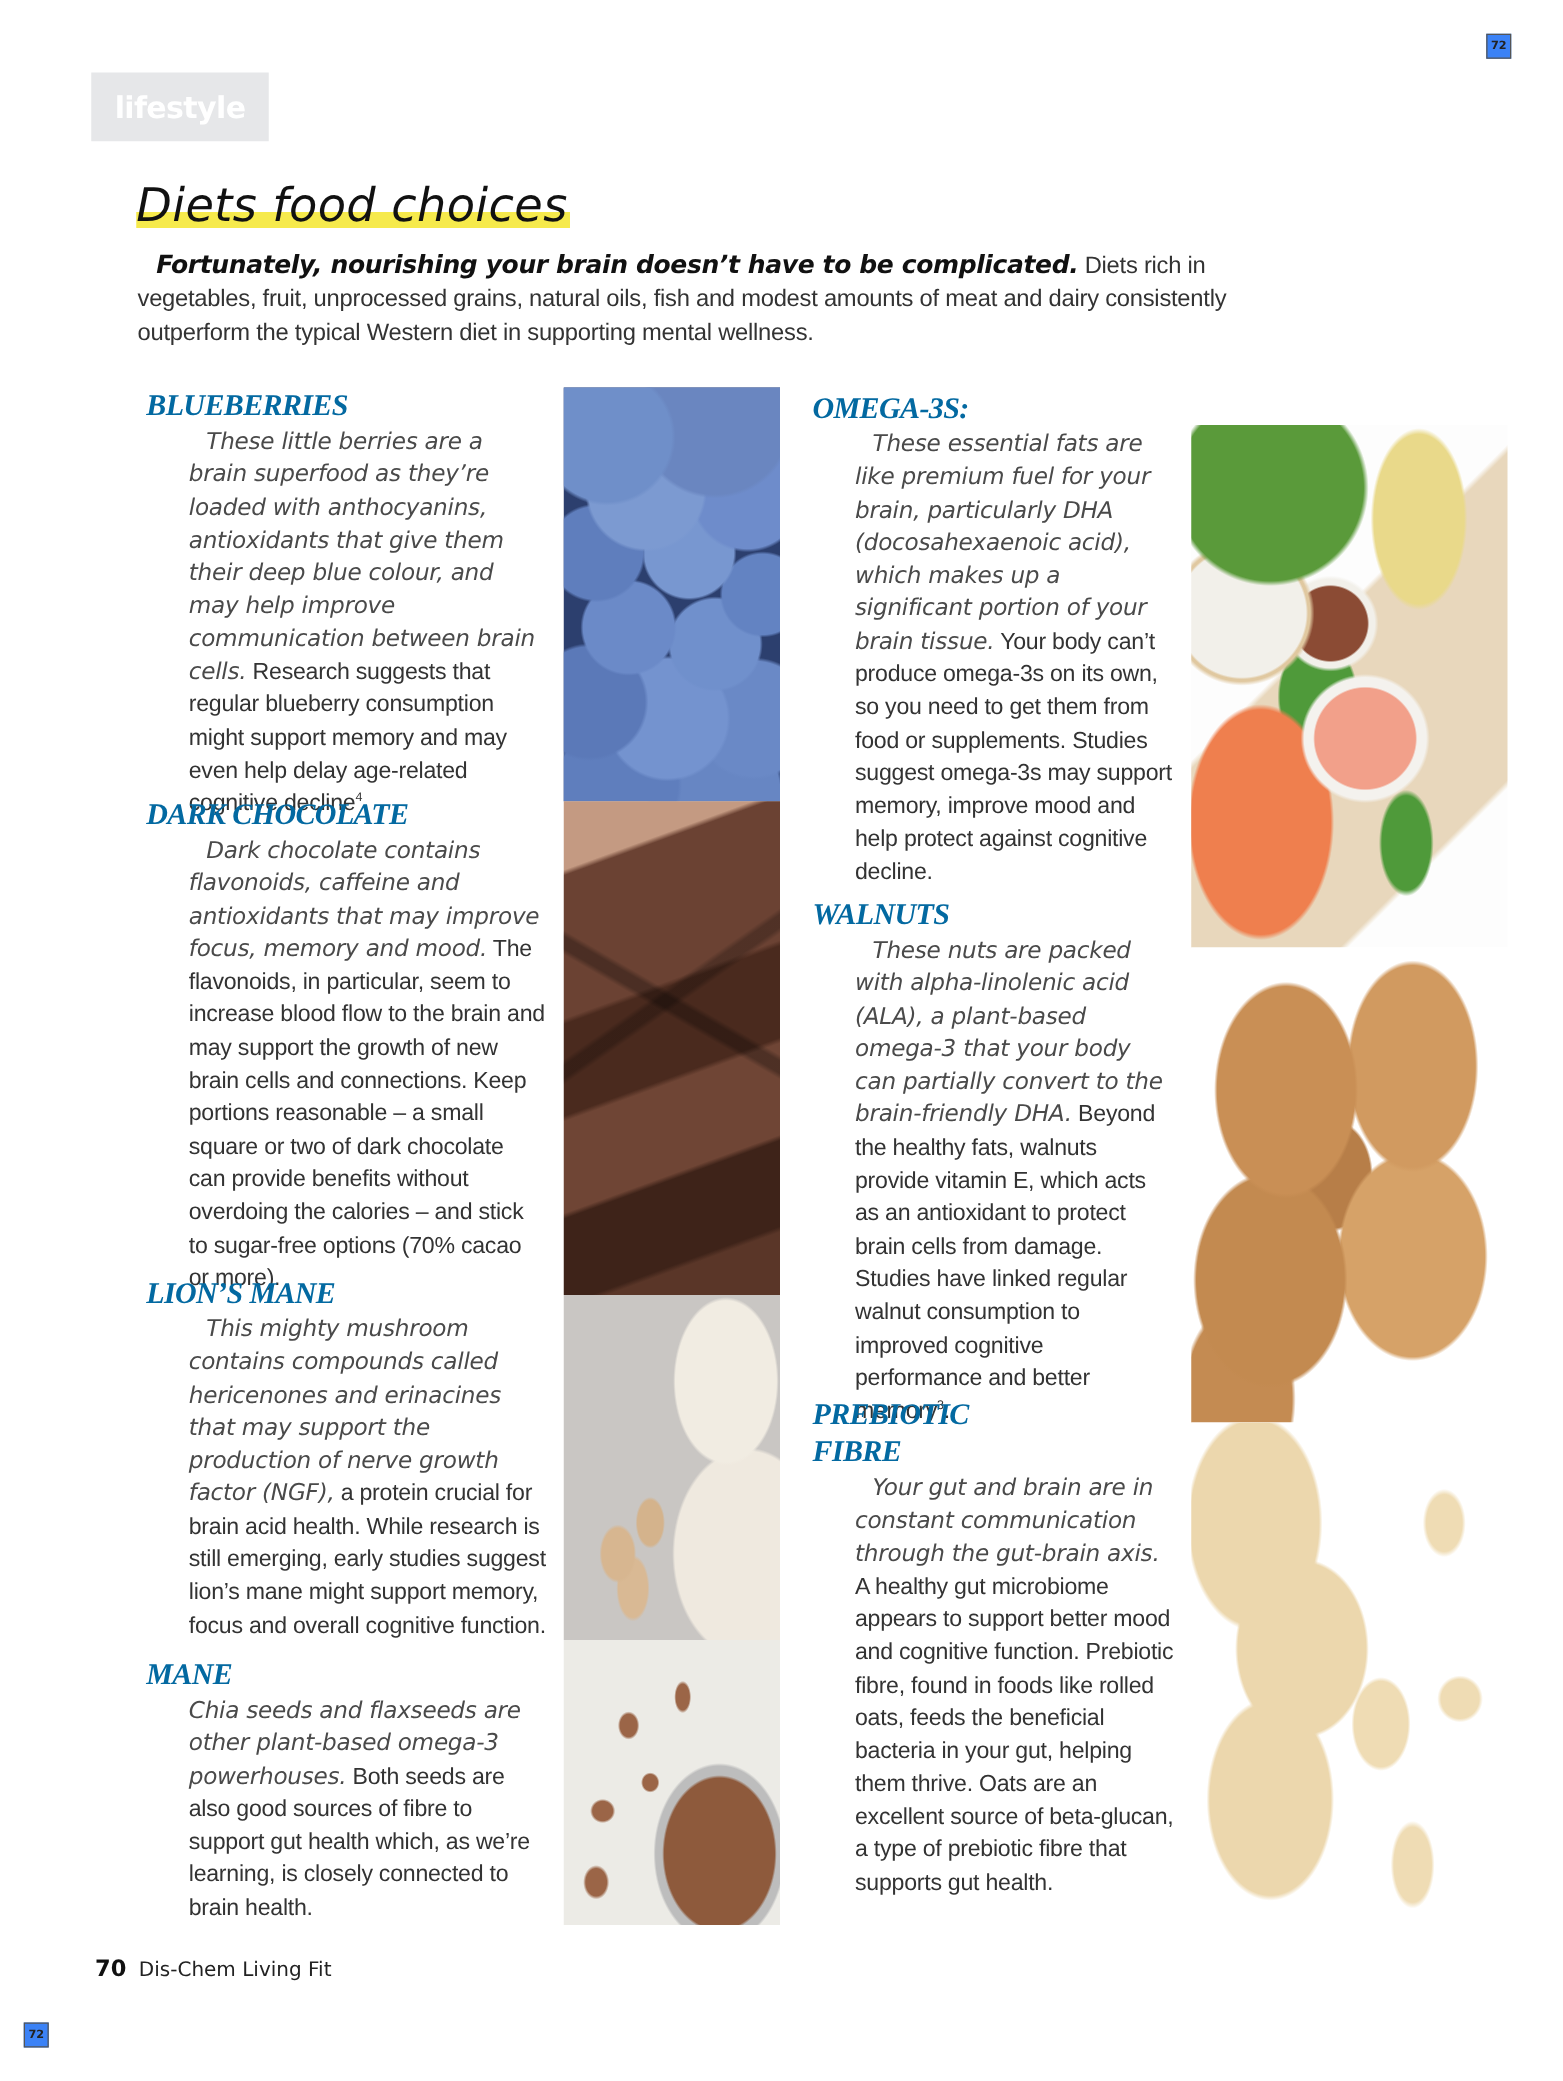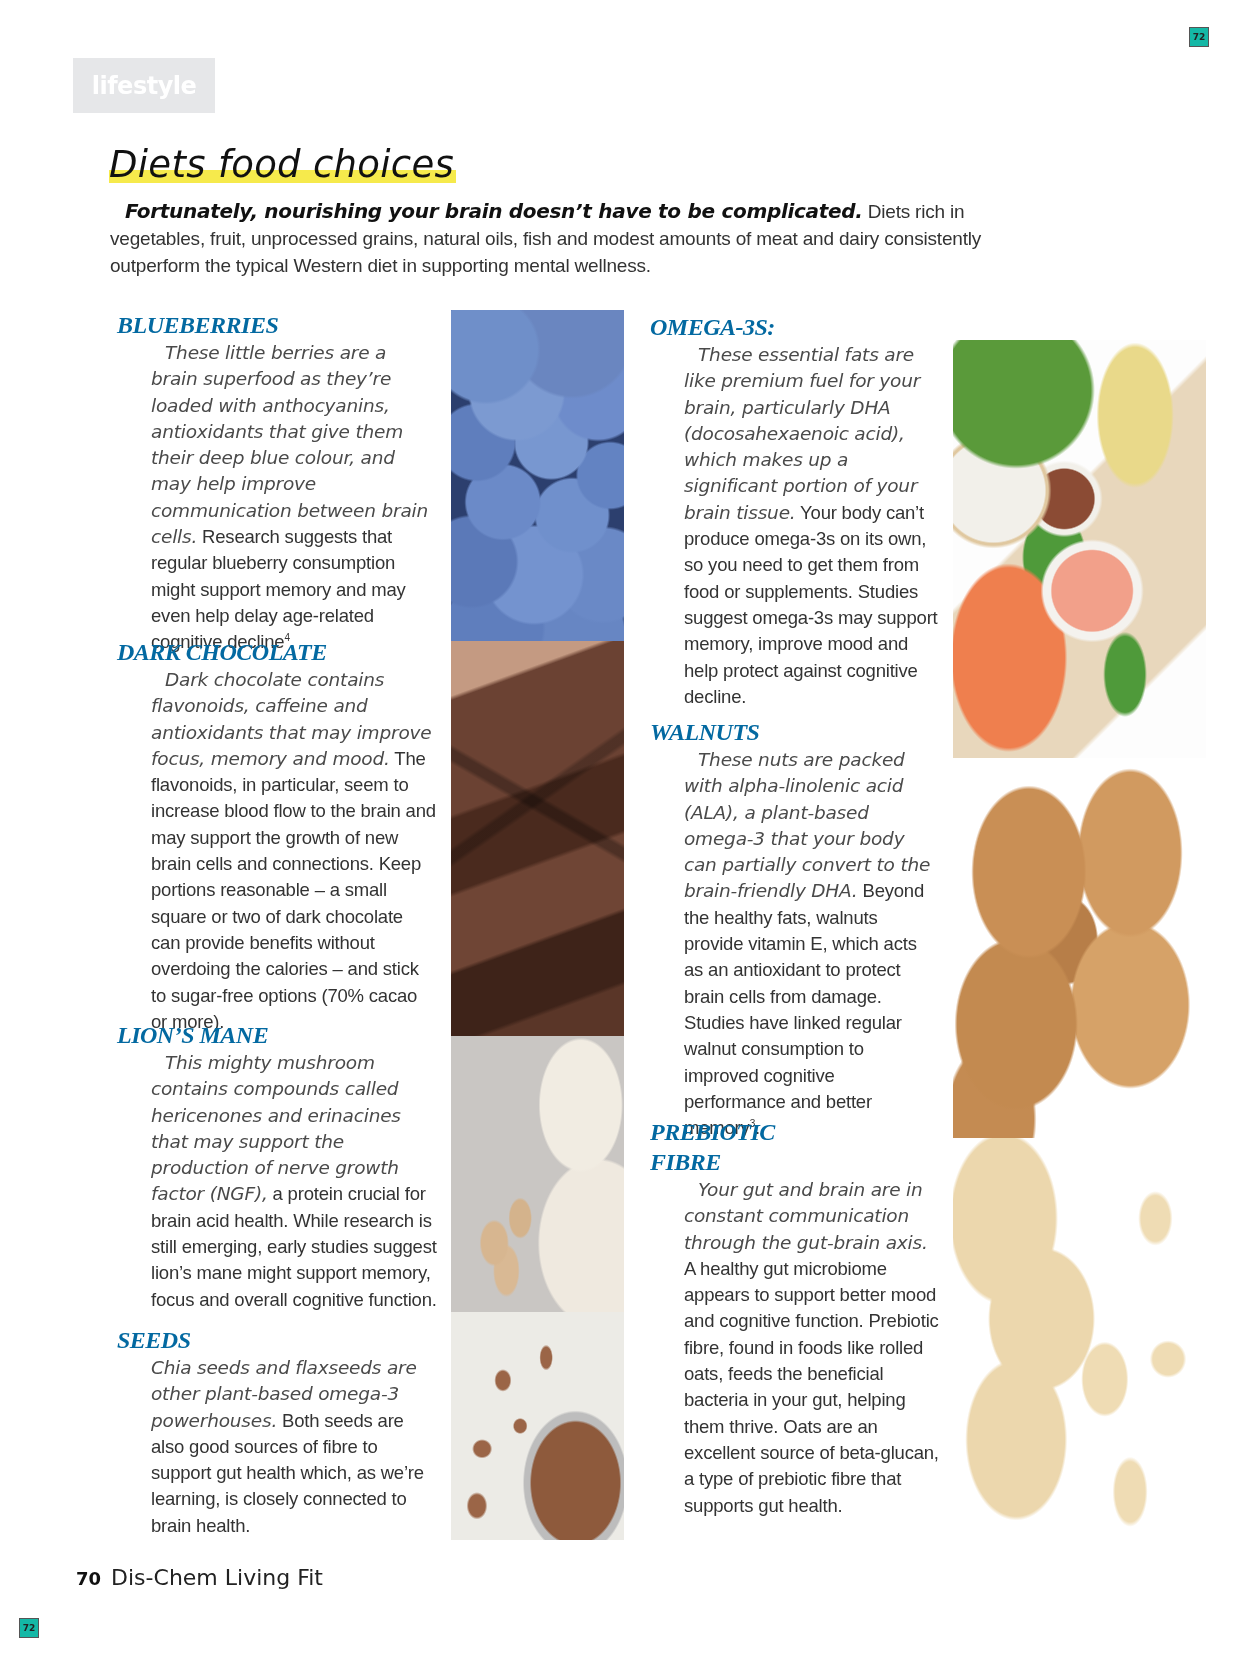--- a/index.html
+++ b/index.html
@@ -2,21 +2,21 @@
 <html><head>
 <meta charset="utf-8">
 <style>
   * { box-sizing: border-box; margin: 0; padding: 0; }
   html, body { width: 1250px; height: 1665px; background: #ffffff; overflow: hidden; }
   body { position: relative; font-family: "Liberation Sans", sans-serif; color: #2b2b2b; }
 
   .page-marker {
     position: absolute; width: 20px; height: 20px; border: 1px solid #555;
     font-family: "DejaVu Sans", sans-serif; font-size: 9px; font-weight: bold;
-    display: flex; align-items: center; justify-content: center; color: #222; background: #14b8a6;
+    display: flex; align-items: center; justify-content: center; color: #222; background: #3b82f6;
   }
   .page-marker.top { left: 1189px; top: 27px; }
   .page-marker.bottom { left: 19px; top: 1618px; }
 
   .section-tag {
     position: absolute; left: 73px; top: 58px; width: 142px; height: 55px;
     background: #e6e7e9; display: flex; align-items: center; justify-content: center;
   }
   .section-tag span {
     color: #ffffff; font-family: "DejaVu Sans", sans-serif; font-weight: bold;
@@ -155,21 +155,21 @@
       radial-gradient(ellipse at 80% 20%, #efdcb4 0 5%, transparent 6%),
       radial-gradient(ellipse at 85% 55%, #efdcb4 0 5%, transparent 6%),
       radial-gradient(ellipse at 70% 88%, #efdcb4 0 6%, transparent 7%),
       #ffffff;
   }
 
   .footer {
     position: absolute; left: 76px; top: 1565px; display: flex; align-items: baseline; gap: 10px;
   }
   .footer .num { font-family: "DejaVu Sans", sans-serif; font-weight: bold; font-size: 18px; color: #111; }
-  .footer .mag { font-family: "DejaVu Sans", sans-serif; font-size: 22px; color: #222; }
+  .footer .mag { font-family: "DejaVu Sans", sans-serif; font-size: 16px; color: #222; }
 </style>
 </head>
 <body>
 
 <div class="page-marker top">72</div>
 
 <div class="section-tag">
   <span>lifestyle</span>
 </div>
 
@@ -187,21 +187,21 @@
     <h2>DARK CHOCOLATE</h2>
     <p><span class="it first">Dark chocolate contains flavonoids, caffeine and antioxidants that may improve focus, memory and mood.</span><span> The flavonoids, in particular, seem to increase blood flow to the brain and may support the growth of new brain cells and connections. Keep portions reasonable – a small square or two of dark chocolate can provide benefits without overdoing the calories – and stick to sugar-free options (70% cacao or more).</span></p>
   </div>
 
   <div class="item" style="top:710px">
     <h2>LION’S MANE</h2>
     <p><span class="it first">This mighty mushroom contains compounds called hericenones and erinacines that may support the production of nerve growth factor (NGF),</span><span> a protein crucial for brain acid health. While research is still emerging, early studies suggest lion’s mane might support memory, focus and overall cognitive function.</span></p>
   </div>
 
   <div class="item" style="top:1015px">
-    <h2>SEEDS</h2>
+    <h2>MANE</h2>
     <p><span class="it">Chia seeds and flaxseeds are other plant-based omega-3 powerhouses.</span><span> Both seeds are also good sources of fibre to support gut health which, as we’re learning, is closely connected to brain health.</span></p>
   </div>
 </div>
 
 <div class="photo strip-left ph-blue"></div>
 <div class="photo strip-left ph-choc"></div>
 <div class="photo strip-left ph-lion"></div>
 <div class="photo strip-left ph-seeds"></div>
 
 <div class="col col-mid">

